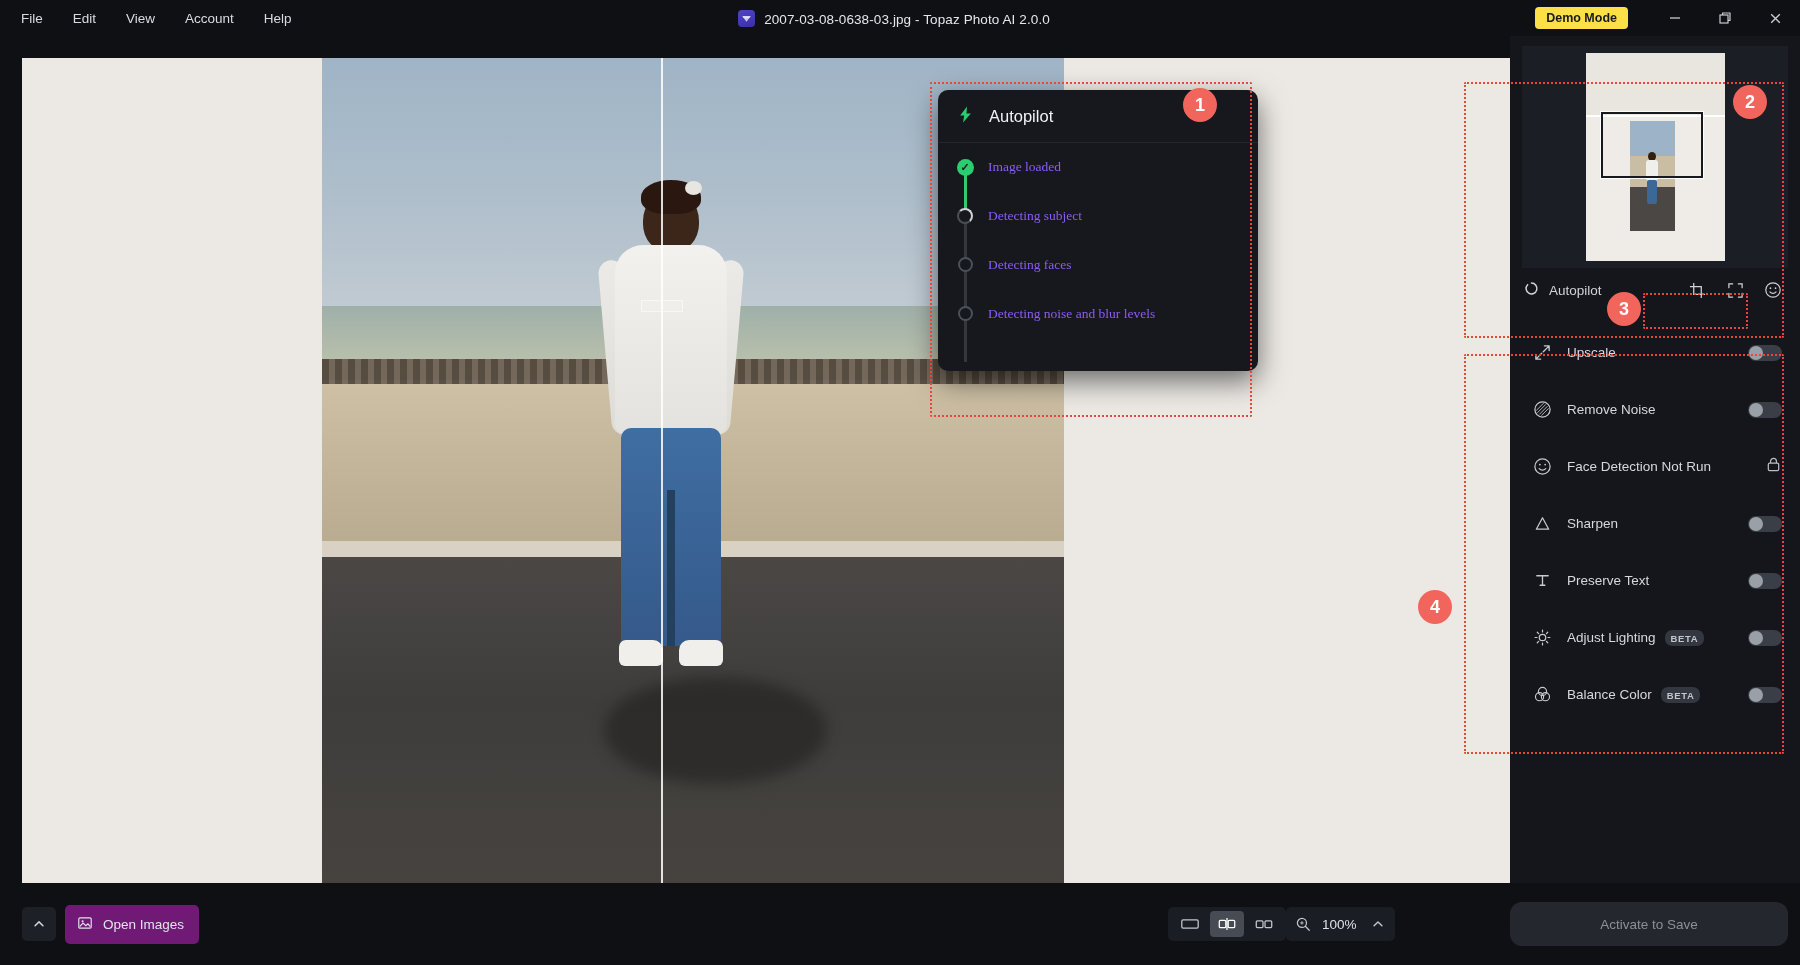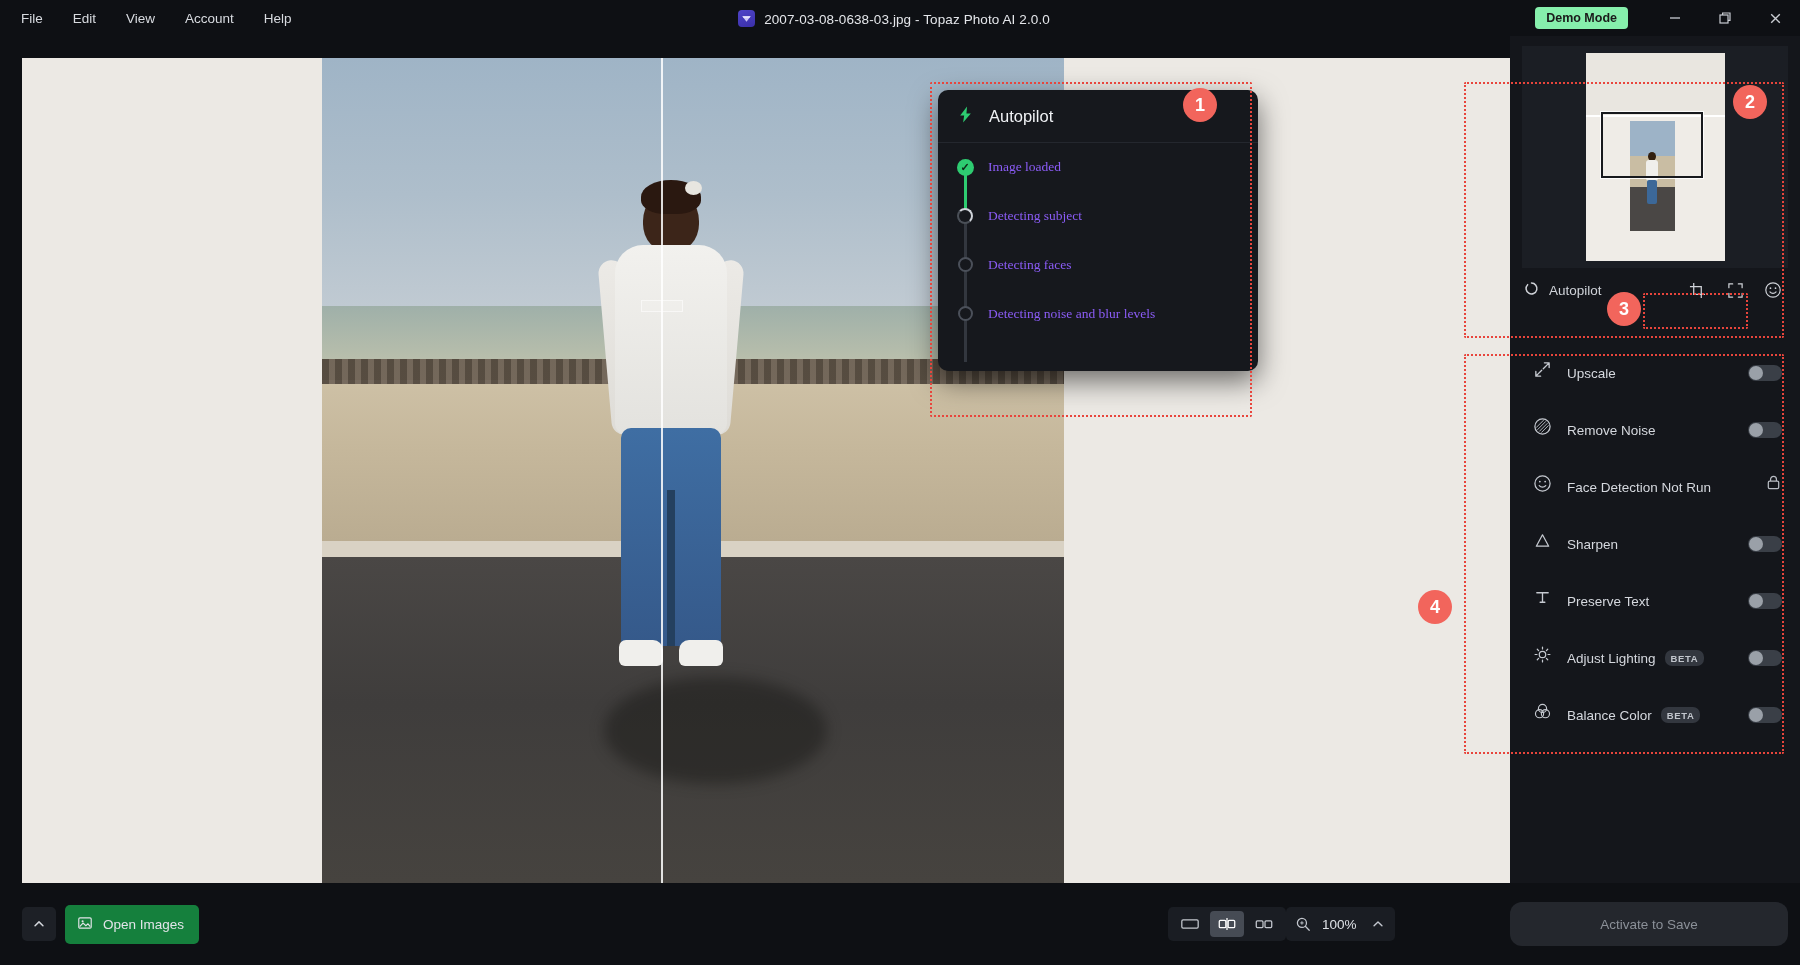--- a/index.html
+++ b/index.html
@@ -39,21 +39,21 @@
     width: 17px; height: 17px; border-radius: 4px;
     background: linear-gradient(160deg,#4f44c8,#3a2fa8);
     display: flex; align-items: center; justify-content: center;
   }
   .title-text { color: #e4e6ea; font-size: 13.5px; letter-spacing: .1px; }
   .title-right {
     margin-left: auto; display: flex; align-items: center;
     height: 36px; z-index: 3;
   }
   .demo-badge {
-    background: #86efac; color: #1a1a1a;
+    background: #fde047; color: #1a1a1a;
     font-size: 12.5px; font-weight: 600;
     padding: 4px 11px; border-radius: 4px; margin-right: 22px;
     cursor: default;
   }
   .winbtn {
     width: 50px; height: 36px;
     display: flex; align-items: center; justify-content: center;
     color: #c9ccd2; cursor: default;
   }
 
@@ -211,21 +211,21 @@
   }
   .nav-icons { margin-left: auto; display: flex; align-items: center; gap: 16px; }
   .nav-icon-btn {
     width: 22px; height: 22px;
     display: flex; align-items: center; justify-content: center;
     color: #cfd2d8; cursor: default;
   }
 
   .filter-list { margin-top: 12px; display: flex; flex-direction: column; }
   .filter-row {
-    height: 57px; display: flex; align-items: flex-end;
+    height: 57px; display: flex; align-items: center;
     padding: 0 6px 0 8px; cursor: default;
   }
   .f-icon {
     width: 24px; height: 24px; flex: 0 0 24px;
     display: flex; align-items: center; justify-content: center;
     color: #c6cad1; margin-right: 13px;
   }
   .f-label { color: #d5d8de; font-size: 13.5px; white-space: nowrap; }
   .beta {
     margin-left: 9px; font-size: 9.5px; font-weight: 700; letter-spacing: .6px;
@@ -297,21 +297,21 @@
     background: #0e1014; display: flex; align-items: center;
     padding: 0 0 0 22px; position: relative;
   }
   .chev-btn {
     width: 34px; height: 34px; border-radius: 5px;
     background: #1d2026; color: #d2d5db;
     display: flex; align-items: center; justify-content: center; cursor: default;
   }
   .open-images {
     margin-left: 9px; height: 39px; border-radius: 5px;
-    background: #15803d; color: #e2e4e9; font-size: 13.5px;
+    background: #701a75; color: #e2e4e9; font-size: 13.5px;
     display: flex; align-items: center; gap: 10px;
     padding: 0 15px 0 12px; cursor: default;
   }
   .bottom-center {
     position: absolute; left: 1168px; top: 50%;
     transform: translateY(-50%);
     display: flex; align-items: center; 
   }
   .viewmodes, .zoomgroup {
     height: 34px; background: #1a1d23; border-radius: 5px;

